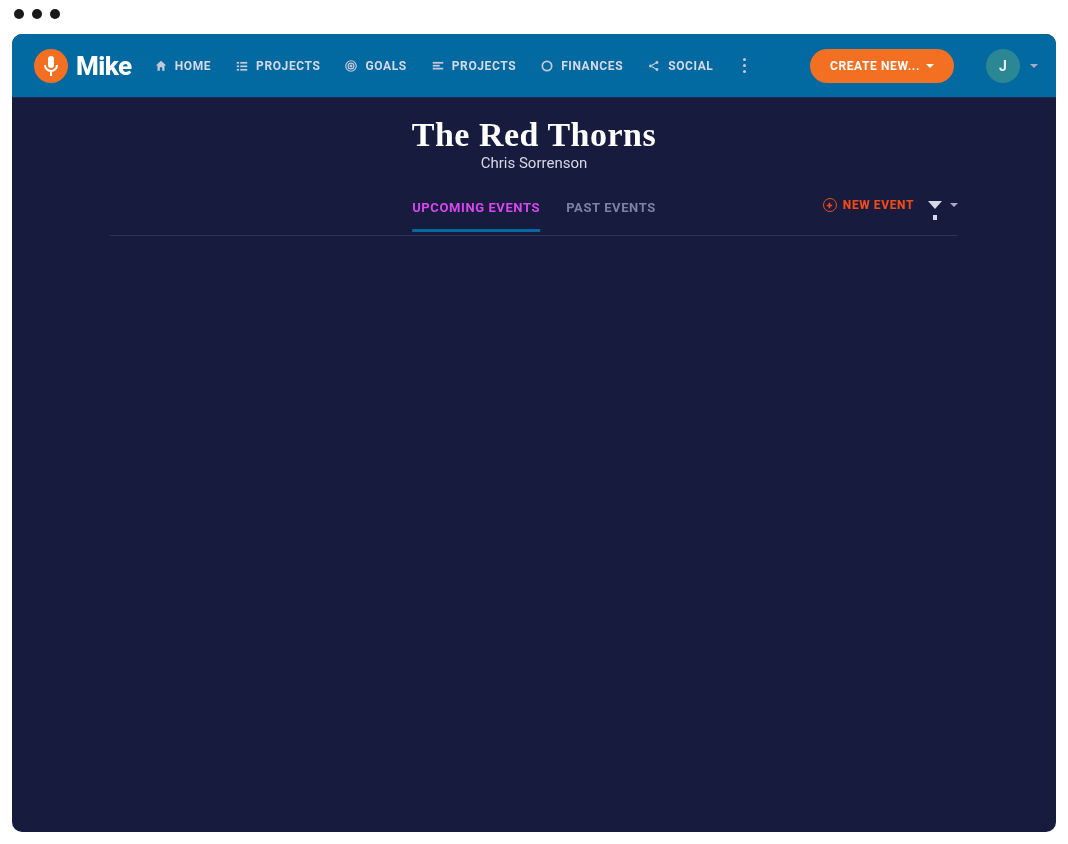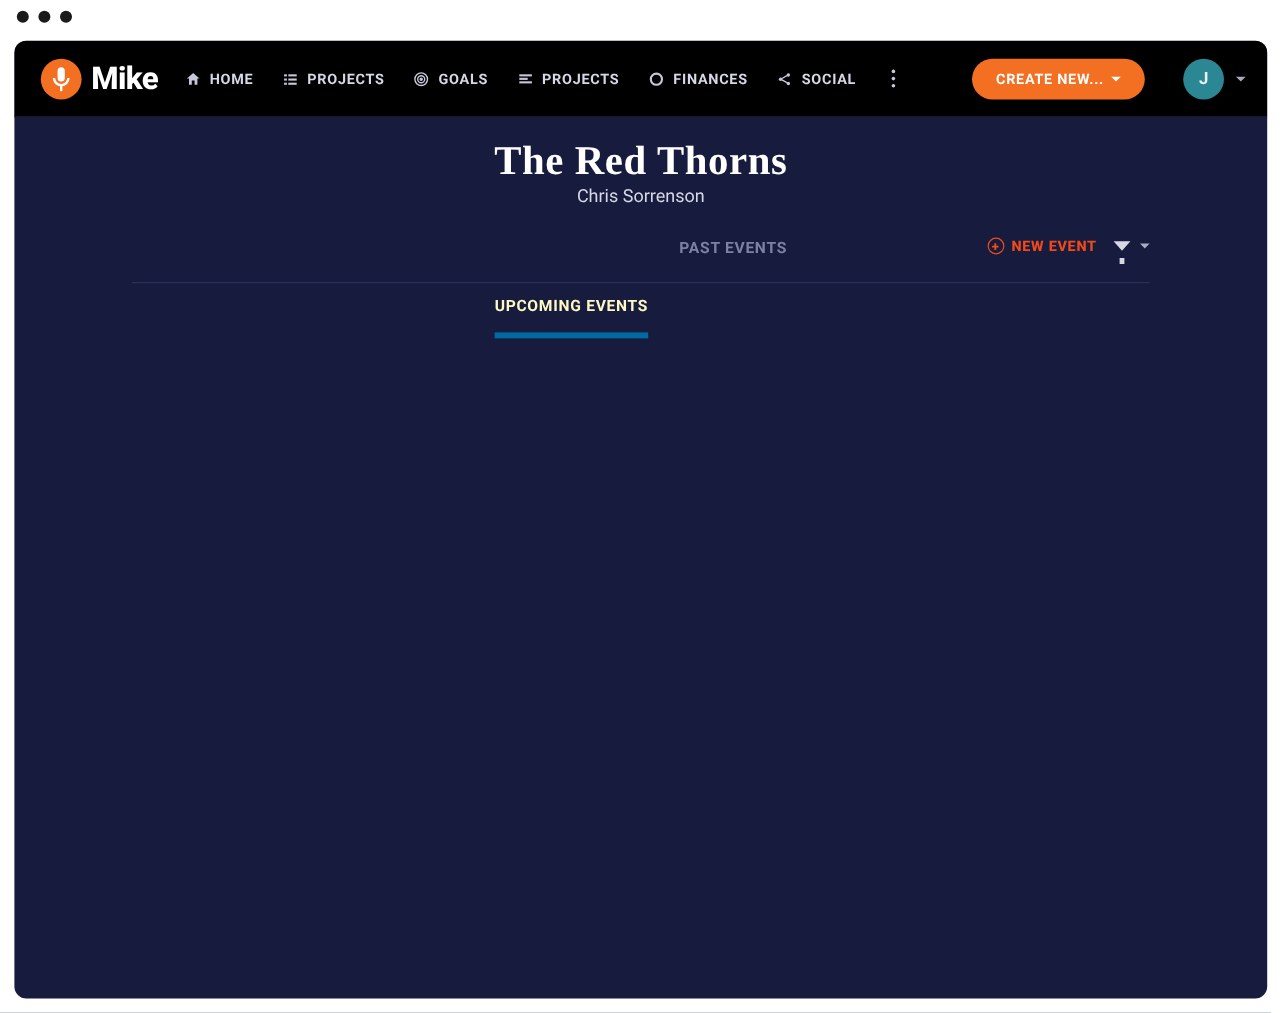--- a/index.html
+++ b/index.html
@@ -28,21 +28,21 @@
     left: 12px;
     right: 12px;
     bottom: 12px;
     background: #171b3d;
     border-radius: 10px;
     overflow: hidden;
     color: #e6e6e6;
   }
   .topbar {
     height: 64px;
-    background: #000000;
+    background: #0369a1;
     border-bottom: 1px solid #23284f;
     display: flex;
     align-items: center;
     padding: 0 18px 0 22px;
     gap: 8px;
   }
   .logo {
     display: flex;
     align-items: center;
     gap: 8px;
@@ -135,23 +135,22 @@
     align-items: flex-start;
   }
   .tab {
     font-size: 13px;
     font-weight: 700;
     letter-spacing: 0.6px;
     color: #7d81a4;
     padding-bottom: 14px;
   }
   .tab.active {
-    color: #fef9c3;
-    border-bottom: 5px solid #0369a1;
-    margin-top: 48px;
+    color: #d946ef;
+    border-bottom: 3px solid #0369a1;
   }
   .tabs-right {
     position: absolute;
     right: 0;
     top: -2px;
     display: flex;
     align-items: center;
     gap: 14px;
   }
   .new-event {

